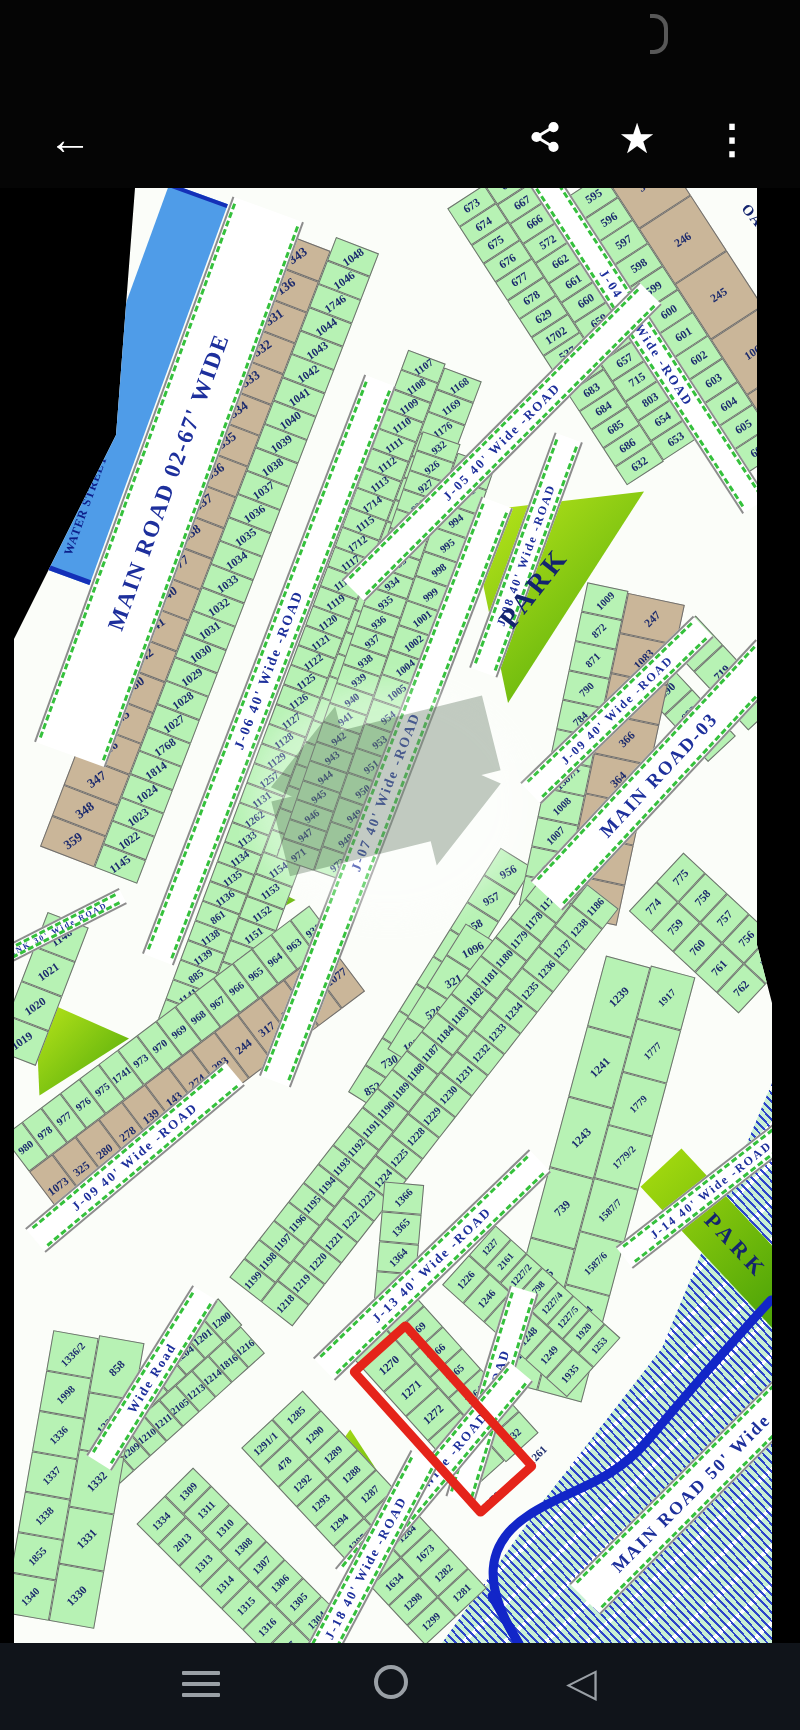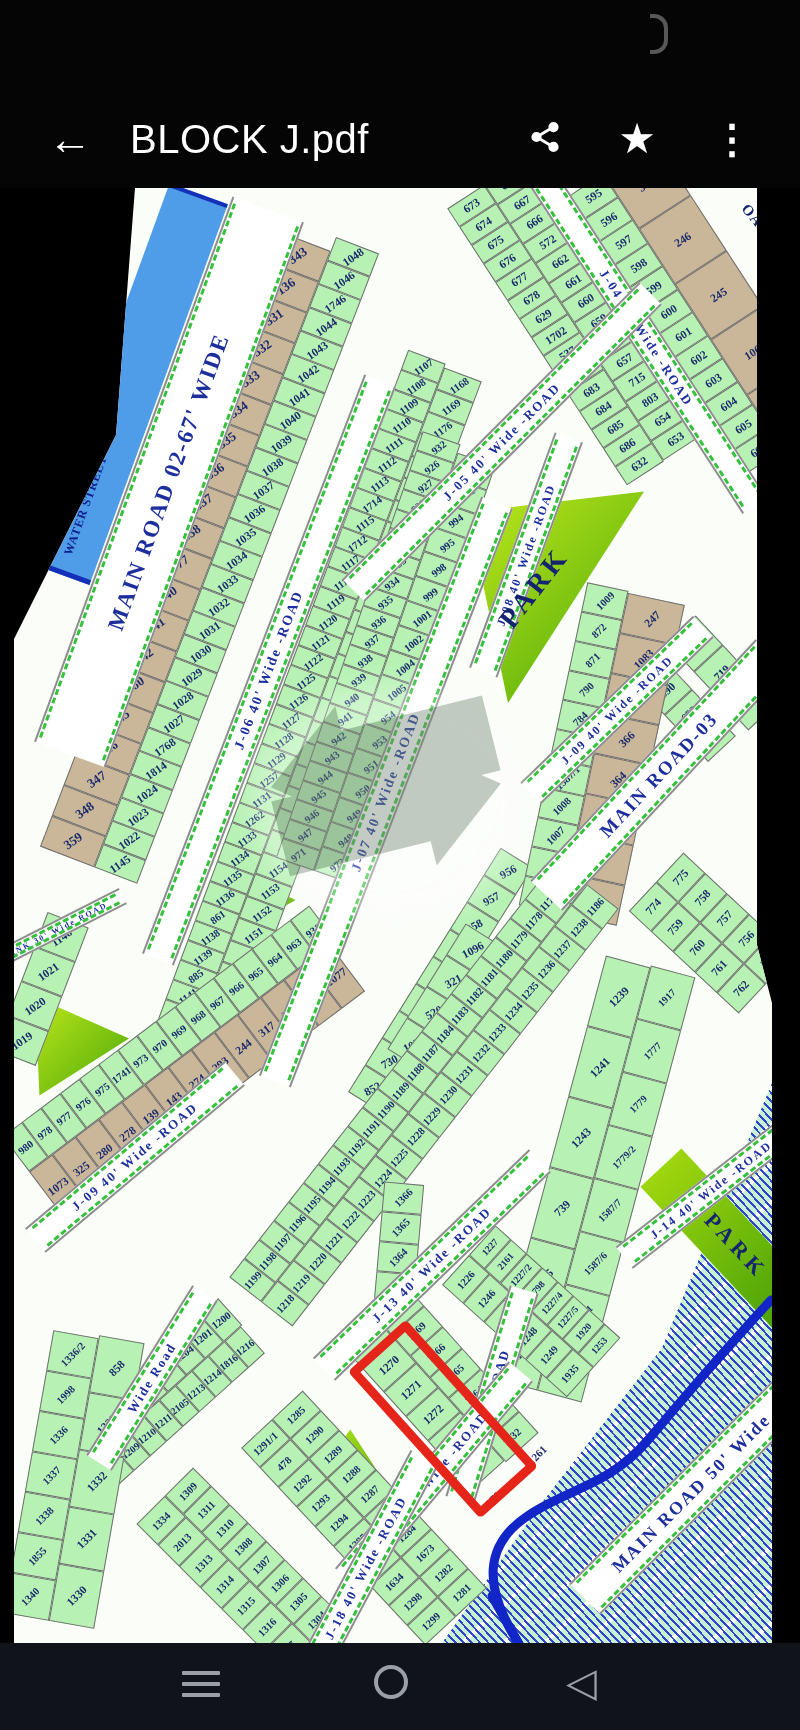--- a/index.html
+++ b/index.html
@@ -62,21 +62,20 @@
 </style>
 </head>
 <body>
 
 <div id="statusbar">
   <div id="statusglyph"></div>
 </div>
 
 <div id="appbar">
   <span id="backbtn">←</span>
-  <span id="apptitle">BLOCK J.pdf</span>
   <div id="actions">
     <span>
       <svg width="34" height="34" viewBox="0 0 24 24" fill="none" stroke="#fff" stroke-width="2">
         <circle cx="18" cy="5" r="2.6" fill="#fff"></circle>
           <circle cx="6" cy="12" r="2.6" fill="#fff"></circle>
         <circle cx="18" cy="19" r="2.6" fill="#fff"></circle>
         <line x1="8.2" y1="10.8" x2="15.8" y2="6.2"></line>
           <line x1="8.2" y1="13.2" x2="15.8" y2="17.8"></line>
       </svg>
     </span>

